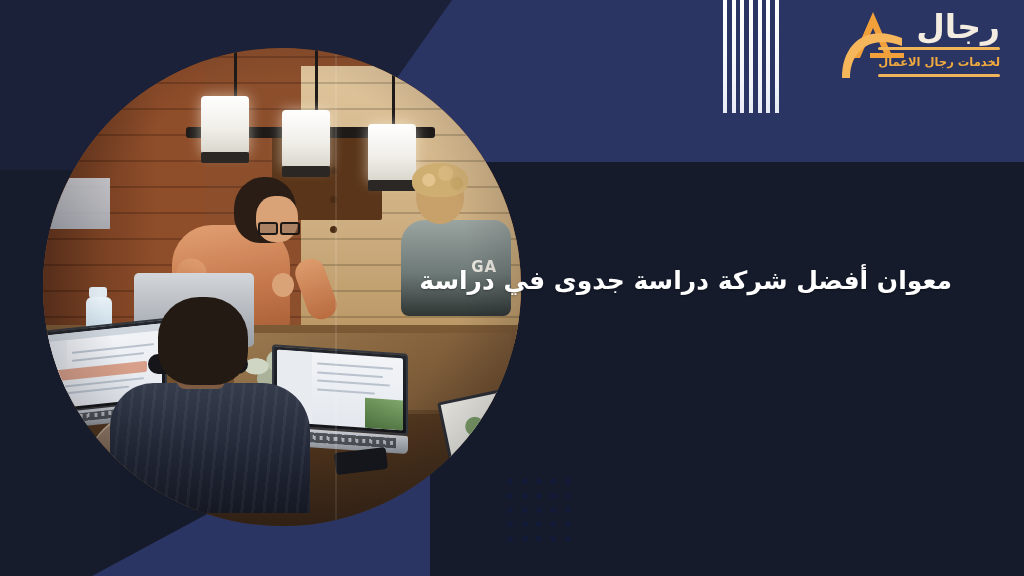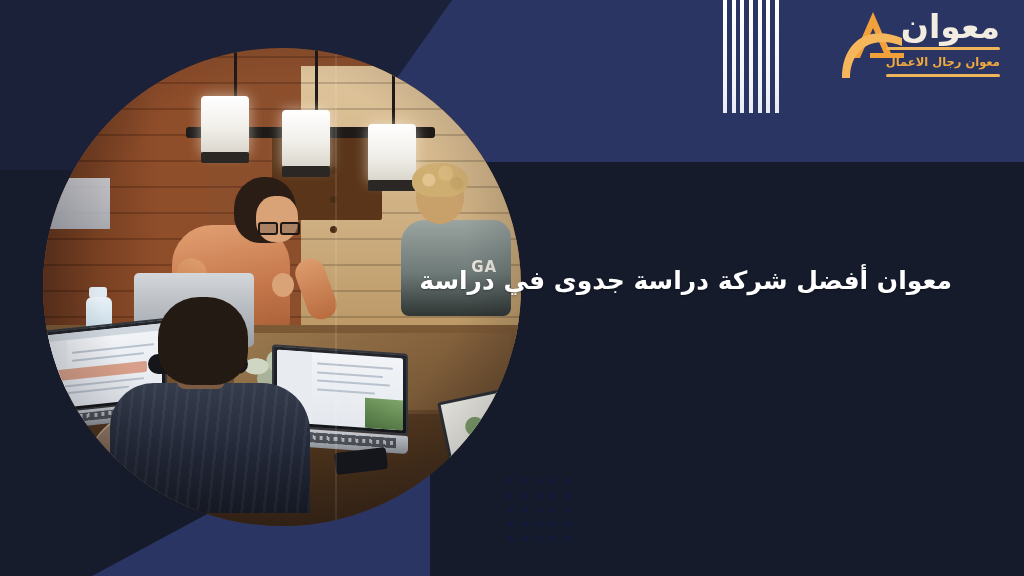--- a/index.html
+++ b/index.html
@@ -494,23 +494,23 @@
   <div class="logo">
     <div class="logo-mark">
       <svg viewBox="0 0 66 76" width="66" height="76" aria-hidden="true">
         <path d="M33 4 L53 50 L46 50 L33 20 L20 50 L13 50 Z" fill="#f2a13a"></path>
         <path d="M34 30 L42 50 L30 50 Z" fill="#2b3563"></path>
         <path d="M2 70 C2 34 28 16 62 30 L62 38 C32 26 10 42 10 70 Z" fill="#f5b65c"></path>
         <rect x="30" y="45" width="34" height="5" fill="#f2a13a"></rect>
       </svg>
     </div>
     <div class="logo-text">
-      <div class="logo-word">معوان</div>
+      <div class="logo-word">رجال</div>
       <div class="logo-rule"></div>
-      <div class="logo-tag">معوان رجال الاعمال</div>
+      <div class="logo-tag">لخدمات رجال الاعمال</div>
       <div class="logo-rule2"></div>
     </div>
   </div>
 
   <div class="headline">معوان أفضل شركة دراسة جدوى في دراسة</div>
 
   <div class="dot-grid">
     <div class="dot"></div>
     <div class="dot"></div>
     <div class="dot"></div>

